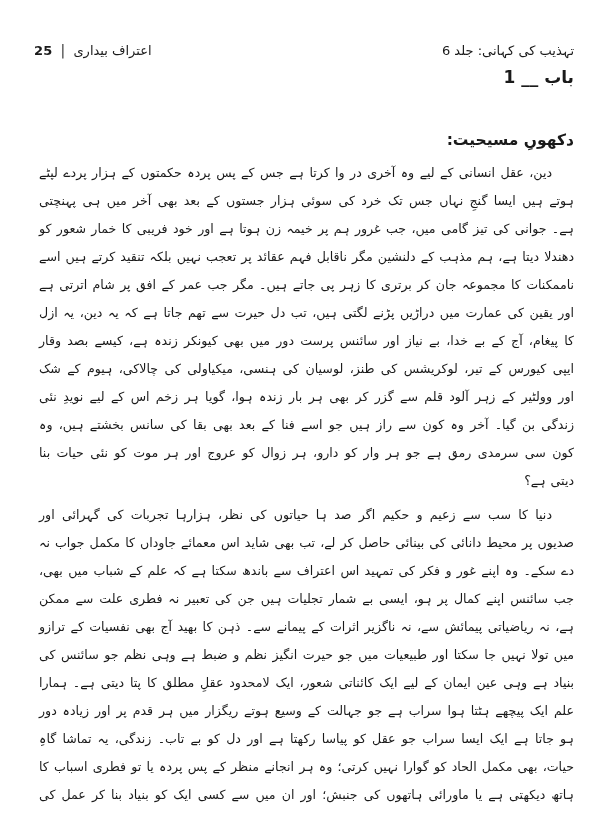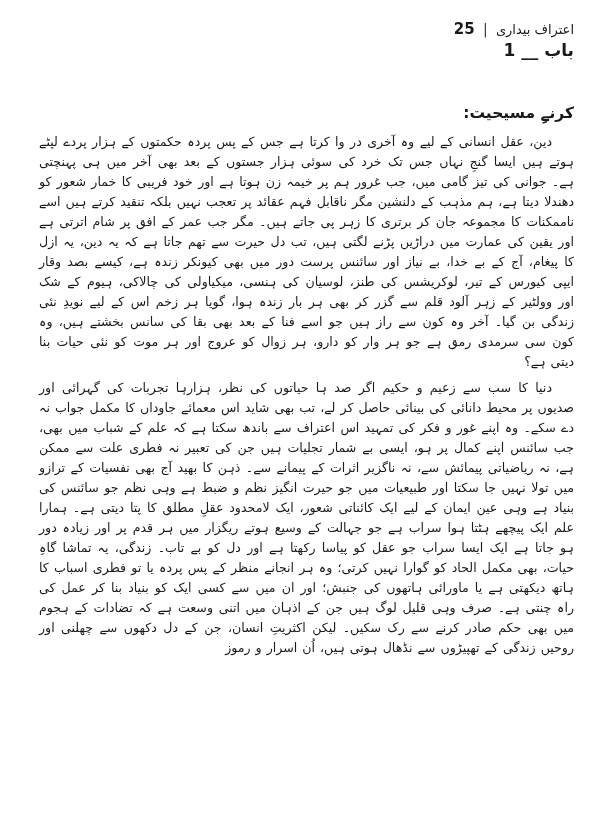--- a/index.html
+++ b/index.html
@@ -19,68 +19,69 @@
   .running-header {
     direction: rtl;
     display: flex;
     justify-content: space-between;
     align-items: baseline;
     font-size: 13px;
     letter-spacing: 0.2px;
   }
   .running-header .left-cluster { display: inline-flex; gap: 8px; align-items: baseline; }
   .running-header .sep { color: #333; font-size: 14px; }
-  .running-header .page-num { font-size: 15px; font-weight: 600; }
+  .running-header .page-num { font-size: 13px; font-weight: 600; margin-top: 23px; }
   .chapter-line {
     direction: rtl;
     text-align: right;
     font-weight: bold;
     font-size: 17px;
-    margin-top: 2px;
+    margin-top: 9px;
   }
   
   .title-block { text-align: center; margin-top: 92px; direction: rtl; }
   .main-title { font-size: 30px; font-weight: bold; line-height: 1.25; }
   .title-years { font-size: 17px; margin-top: 12px; }
   
   .section-heading {
     direction: rtl;
     text-align: right;
     font-weight: bold;
     font-size: 15.5px;
     margin-top: 44px;
   }
   
   .body-text { margin-top: 10px; }
   .body-text p {
     direction: rtl;
     text-align: justify;
     text-indent: 22px;
     font-size: 12.6px;
-    line-height: 20px;
+    line-height: 28px;
     margin: 0 0 6px 5px;
     word-spacing: 1px;
   }
 </style>
 </head>
 <body>
 
 <div class="page">
 
   <div class="running-header">
+    <span class="book-title">تہذیب کی کہانی: جلد 6</span>
     <span class="left-cluster">
       <span class="section-title">اعتراف بیداری</span>
       <span class="sep">|</span>
       <span class="page-num">25</span>
     </span>
   </div>
 
   <div class="chapter-line">باب __ 1</div>
 
 
-  <div class="section-heading">کرنےِ مسیحیت:</div>
+  <div class="section-heading">دکھوںِ مسیحیت:</div>
 
   <div class="body-text">
     <p>دین، عقل انسانی کے لیے وہ آخری در وا کرتا ہے جس کے پس پردہ حکمتوں کے ہزار پردے لپٹے ہوتے ہیں ایسا گنجِ نہاں جس تک خرد کی سوئی ہزار جستوں کے بعد بھی آخر میں ہی پہنچتی ہے۔ جوانی کی تیز گامی میں، جب غرور ہم پر خیمہ زن ہوتا ہے اور خود فریبی کا خمار شعور کو دھندلا دیتا ہے، ہم مذہب کے دلنشین مگر ناقابل فہم عقائد پر تعجب نہیں بلکہ تنقید کرتے ہیں اسے ناممکنات کا مجموعہ جان کر برتری کا زہر پی جاتے ہیں۔ مگر جب عمر کے افق پر شام اترتی ہے اور یقین کی عمارت میں دراڑیں پڑنے لگتی ہیں، تب دل حیرت سے تھم جاتا ہے کہ یہ دین، یہ ازل کا پیغام، آج کے بے خدا، بے نیاز اور سائنس پرست دور میں بھی کیونکر زندہ ہے، کیسے بصد وقار ایپی کیورس کے تیر، لوکریشس کی طنز، لوسیان کی ہنسی، میکیاولی کی چالاکی، ہیوم کے شک اور وولٹیر کے زہر آلود قلم سے گزر کر بھی ہر بار زندہ ہوا، گویا ہر زخم اس کے لیے نویدِ نئی زندگی بن گیا۔ آخر وہ کون سے راز ہیں جو اسے فنا کے بعد بھی بقا کی سانس بخشتے ہیں، وہ کون سی سرمدی رمق ہے جو ہر وار کو دارو، ہر زوال کو عروج اور ہر موت کو نئی حیات بنا دیتی ہے؟</p>
     <p>دنیا کا سب سے زعیم و حکیم اگر صد ہا حیاتوں کی نظر، ہزارہا تجربات کی گہرائی اور صدیوں پر محیط دانائی کی بینائی حاصل کر لے، تب بھی شاید اس معمائے جاوداں کا مکمل جواب نہ دے سکے۔ وہ اپنے غور و فکر کی تمہید اس اعتراف سے باندھ سکتا ہے کہ علم کے شباب میں بھی، جب سائنس اپنے کمال پر ہو، ایسی بے شمار تجلیات ہیں جن کی تعبیر نہ فطری علت سے ممکن ہے، نہ ریاضیاتی پیمائش سے، نہ ناگزیر اثرات کے پیمانے سے۔ ذہن کا بھید آج بھی نفسیات کے ترازو میں تولا نہیں جا سکتا اور طبیعیات میں جو حیرت انگیز نظم و ضبط ہے وہی نظم جو سائنس کی بنیاد ہے وہی عین ایمان کے لیے ایک کائناتی شعور، ایک لامحدود عقلِ مطلق کا پتا دیتی ہے۔ ہمارا علم ایک پیچھے ہٹتا ہوا سراب ہے جو جہالت کے وسیع ہوتے ریگزار میں ہر قدم پر اور زیادہ دور ہو جاتا ہے ایک ایسا سراب جو عقل کو پیاسا رکھتا ہے اور دل کو بے تاب۔ زندگی، یہ تماشا گاہِ حیات، بھی مکمل الحاد کو گوارا نہیں کرتی؛ وہ ہر انجانے منظر کے پس پردہ یا تو فطری اسباب کا ہاتھ دیکھتی ہے یا ماورائی ہاتھوں کی جنبش؛ اور ان میں سے کسی ایک کو بنیاد بنا کر عمل کی راہ چنتی ہے۔ صرف وہی قلیل لوگ ہیں جن کے اذہان میں اتنی وسعت ہے کہ تضادات کے ہجوم میں بھی حکم صادر کرنے سے رک سکیں۔ لیکن اکثریتِ انسان، جن کے دل دکھوں سے چھلنی اور روحیں زندگی کے تھپیڑوں سے نڈھال ہوتی ہیں، اُن اسرار و رموز</p>
   </div>
 
 </div>
 
 </body></html>

